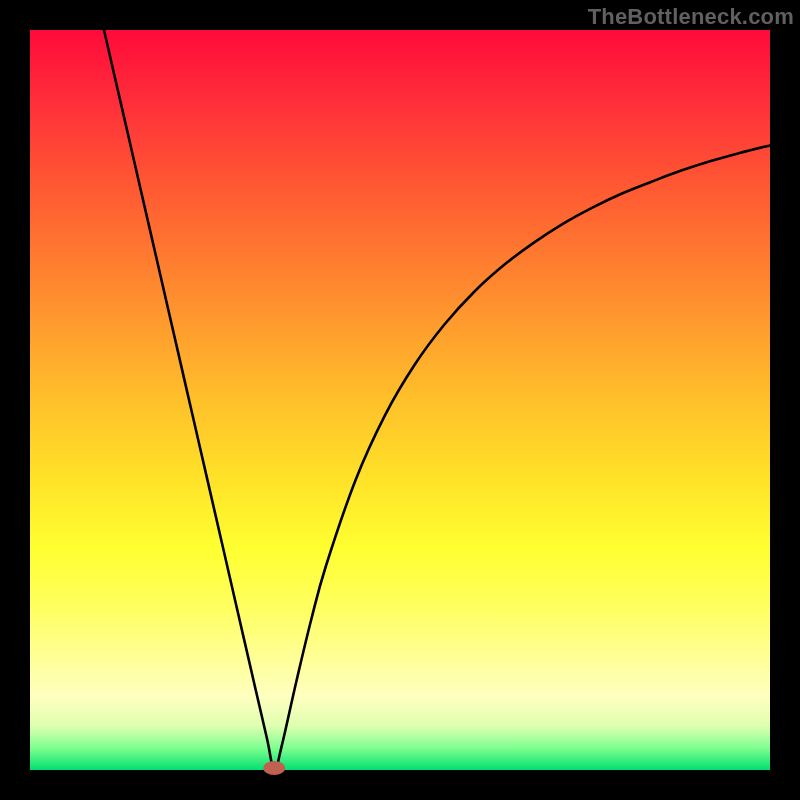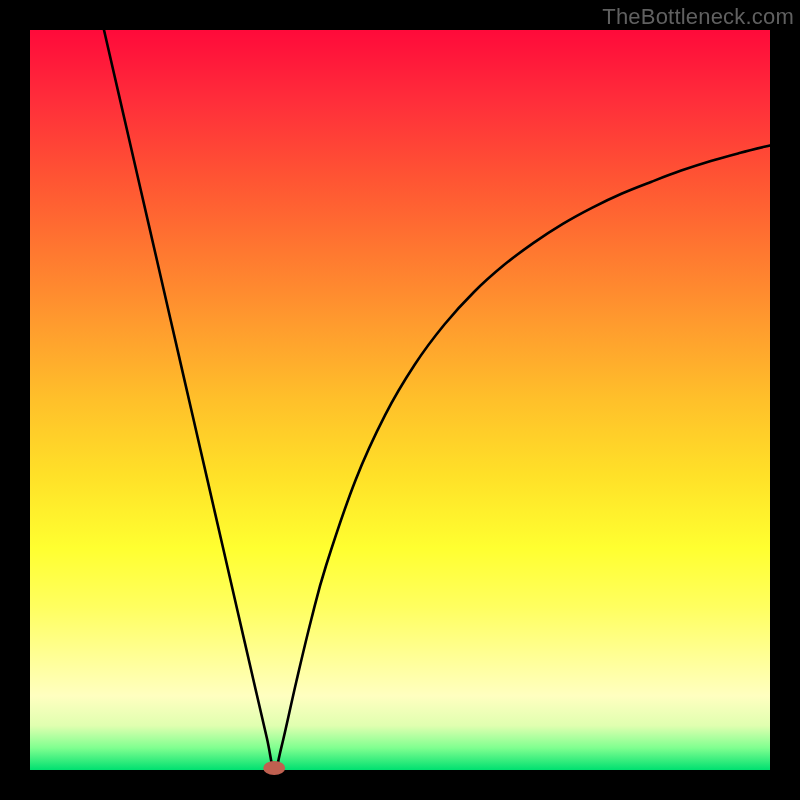--- a/index.html
+++ b/index.html
@@ -41,21 +41,21 @@
     width: 740px;
     height: 740px;
     overflow: visible;
   }
   .attribution {
     position: absolute;
     right: 6px;
     top: 4px;
     color: #606060;
     font-size: 22px;
-    font-weight: 400;
+    font-weight: 700;
     letter-spacing: 0.2px;
     user-select: none;
   }
 </style>
 </head>
 <body>
 
 <div class="attribution">TheBottleneck.com</div>
 
 <div class="frame">

